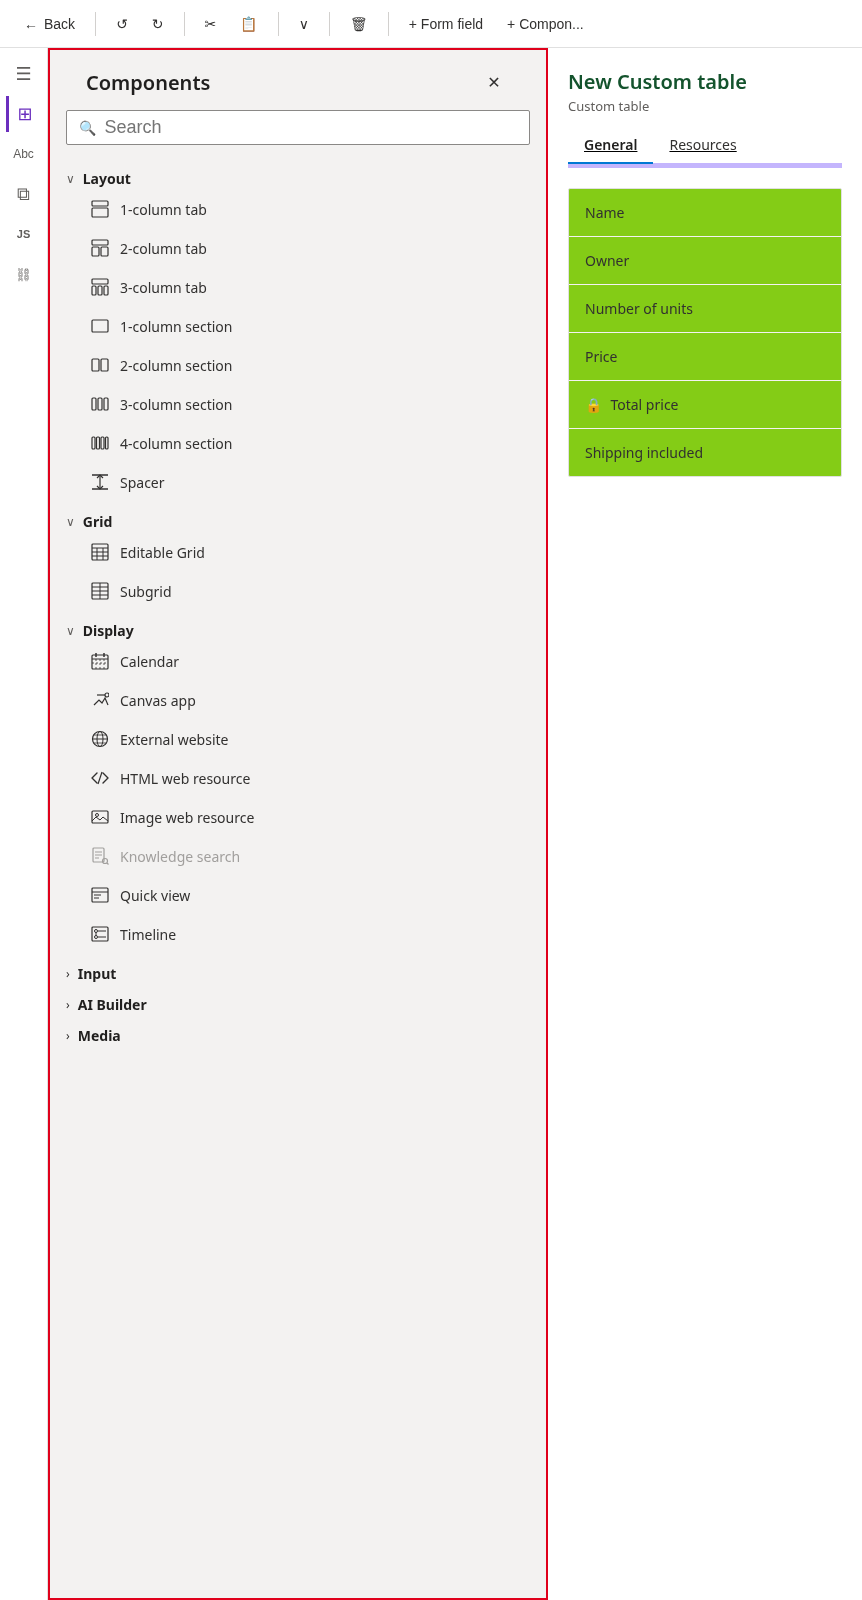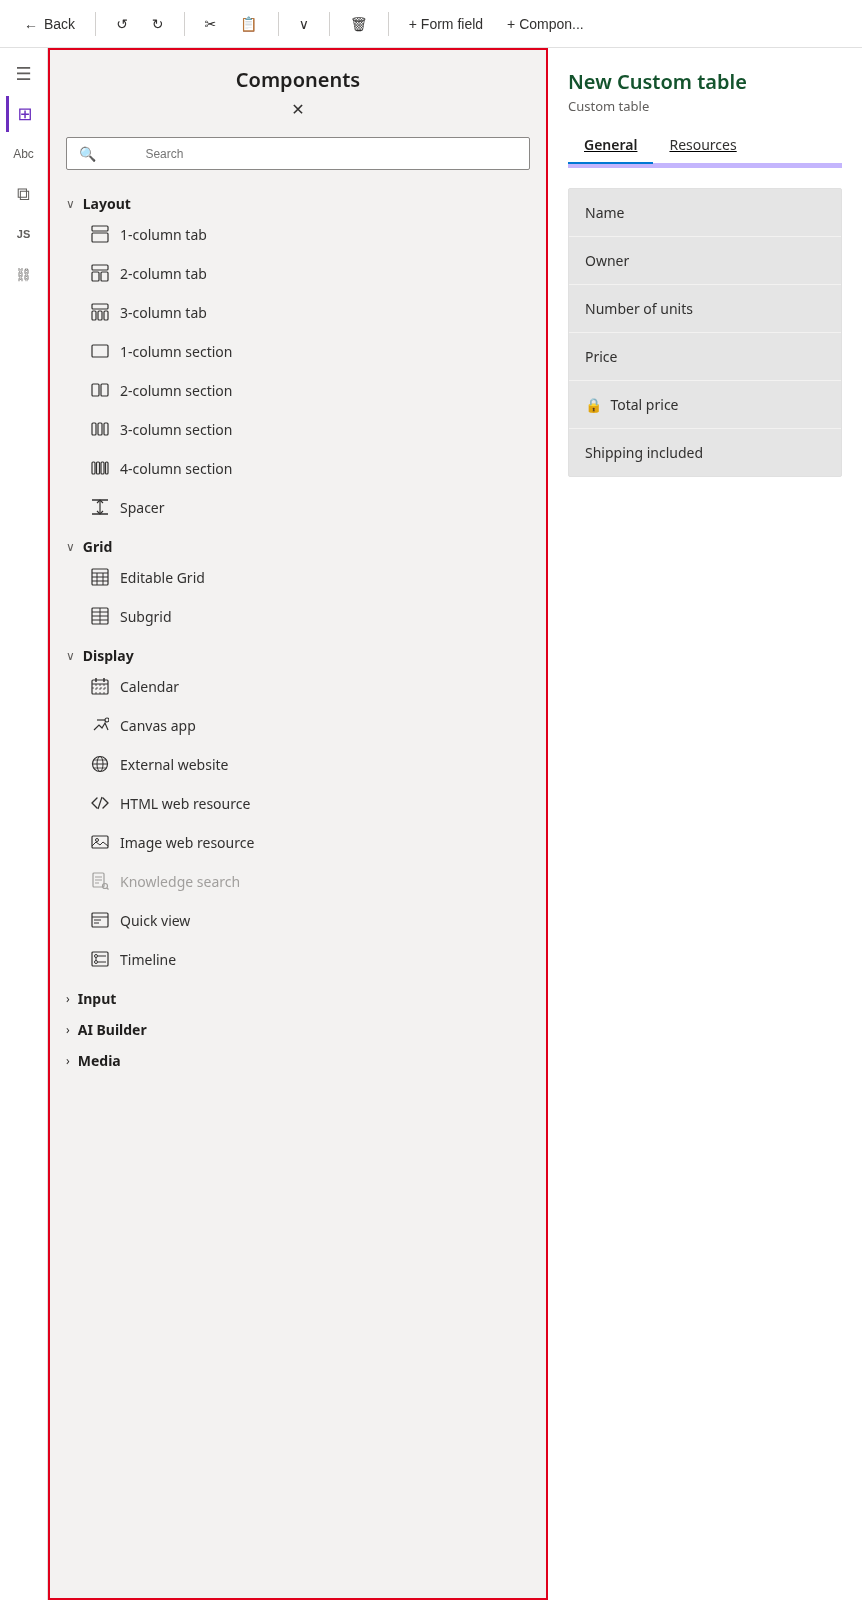--- a/index.html
+++ b/index.html
@@ -85,21 +85,20 @@
       flex-direction: column;
       overflow: hidden;
     }
 
     .panel-header {
       display: flex;
       align-items: center;
       justify-content: space-between;
       padding: 16px 36px 12px;
       background: #f3f2f1;
-      flex-direction: column;
     }
     .panel-title {
       font-size: 20px;
       font-weight: 600;
       color: #201f1e;
     }
     .close-btn {
       width: 32px;
       height: 32px;
       display: flex;
@@ -120,25 +119,24 @@
       background: #ffffff;
       border: 1px solid #8a8886;
       border-radius: 2px;
       padding: 6px 12px;
       gap: 8px;
     }
     .search-icon-span { color: #8a8886; font-size: 14px; }
     .search-input {
       border: none;
       outline: none;
-      font-size: 12px;
+      font-size: 18px;
       color: #323130;
       background: transparent;
       flex: 1;
-      margin-left: 41px;
     }
 
     .components-list {
       flex: 1;
       overflow-y: auto;
       padding: 0 16px 16px;
     }
 
     .section-header {
       display: flex;
@@ -205,21 +203,21 @@
       border-bottom: 2px solid transparent;
       margin-bottom: -1px;
     }
     .tab-item.active {
       color: #201f1e;
       font-weight: 600;
       border-bottom: 2px solid #0078d4;
     }
 
     .form-fields {
-      background: #e5e5e5;
+      background: #84cc16;
       border: 1px solid #e0e0e0;
       border-radius: 2px;
     }
     .form-field-row {
       display: flex;
       align-items: center;
       padding: 14px 16px;
       border-bottom: 1px solid #f3f2f1;
       font-size: 14px;
       color: #323130;

